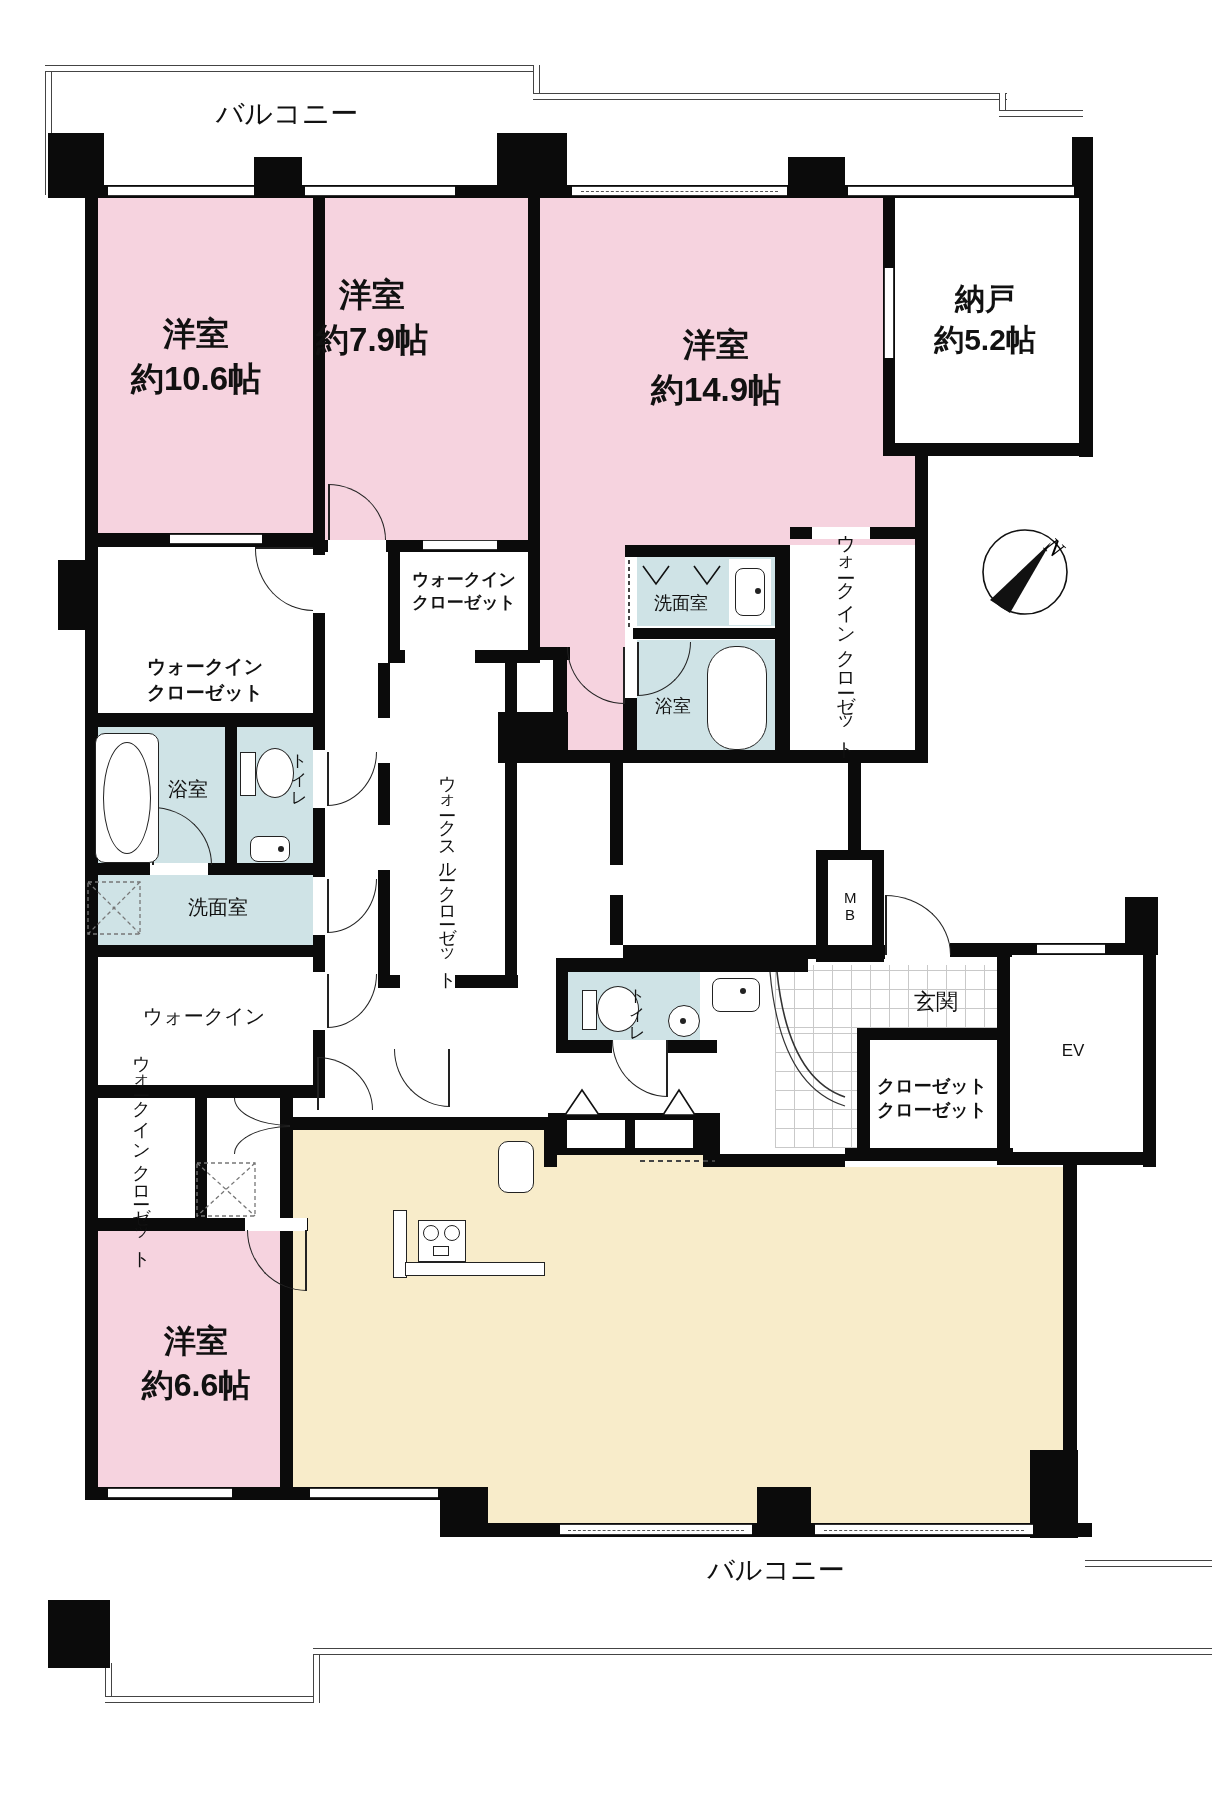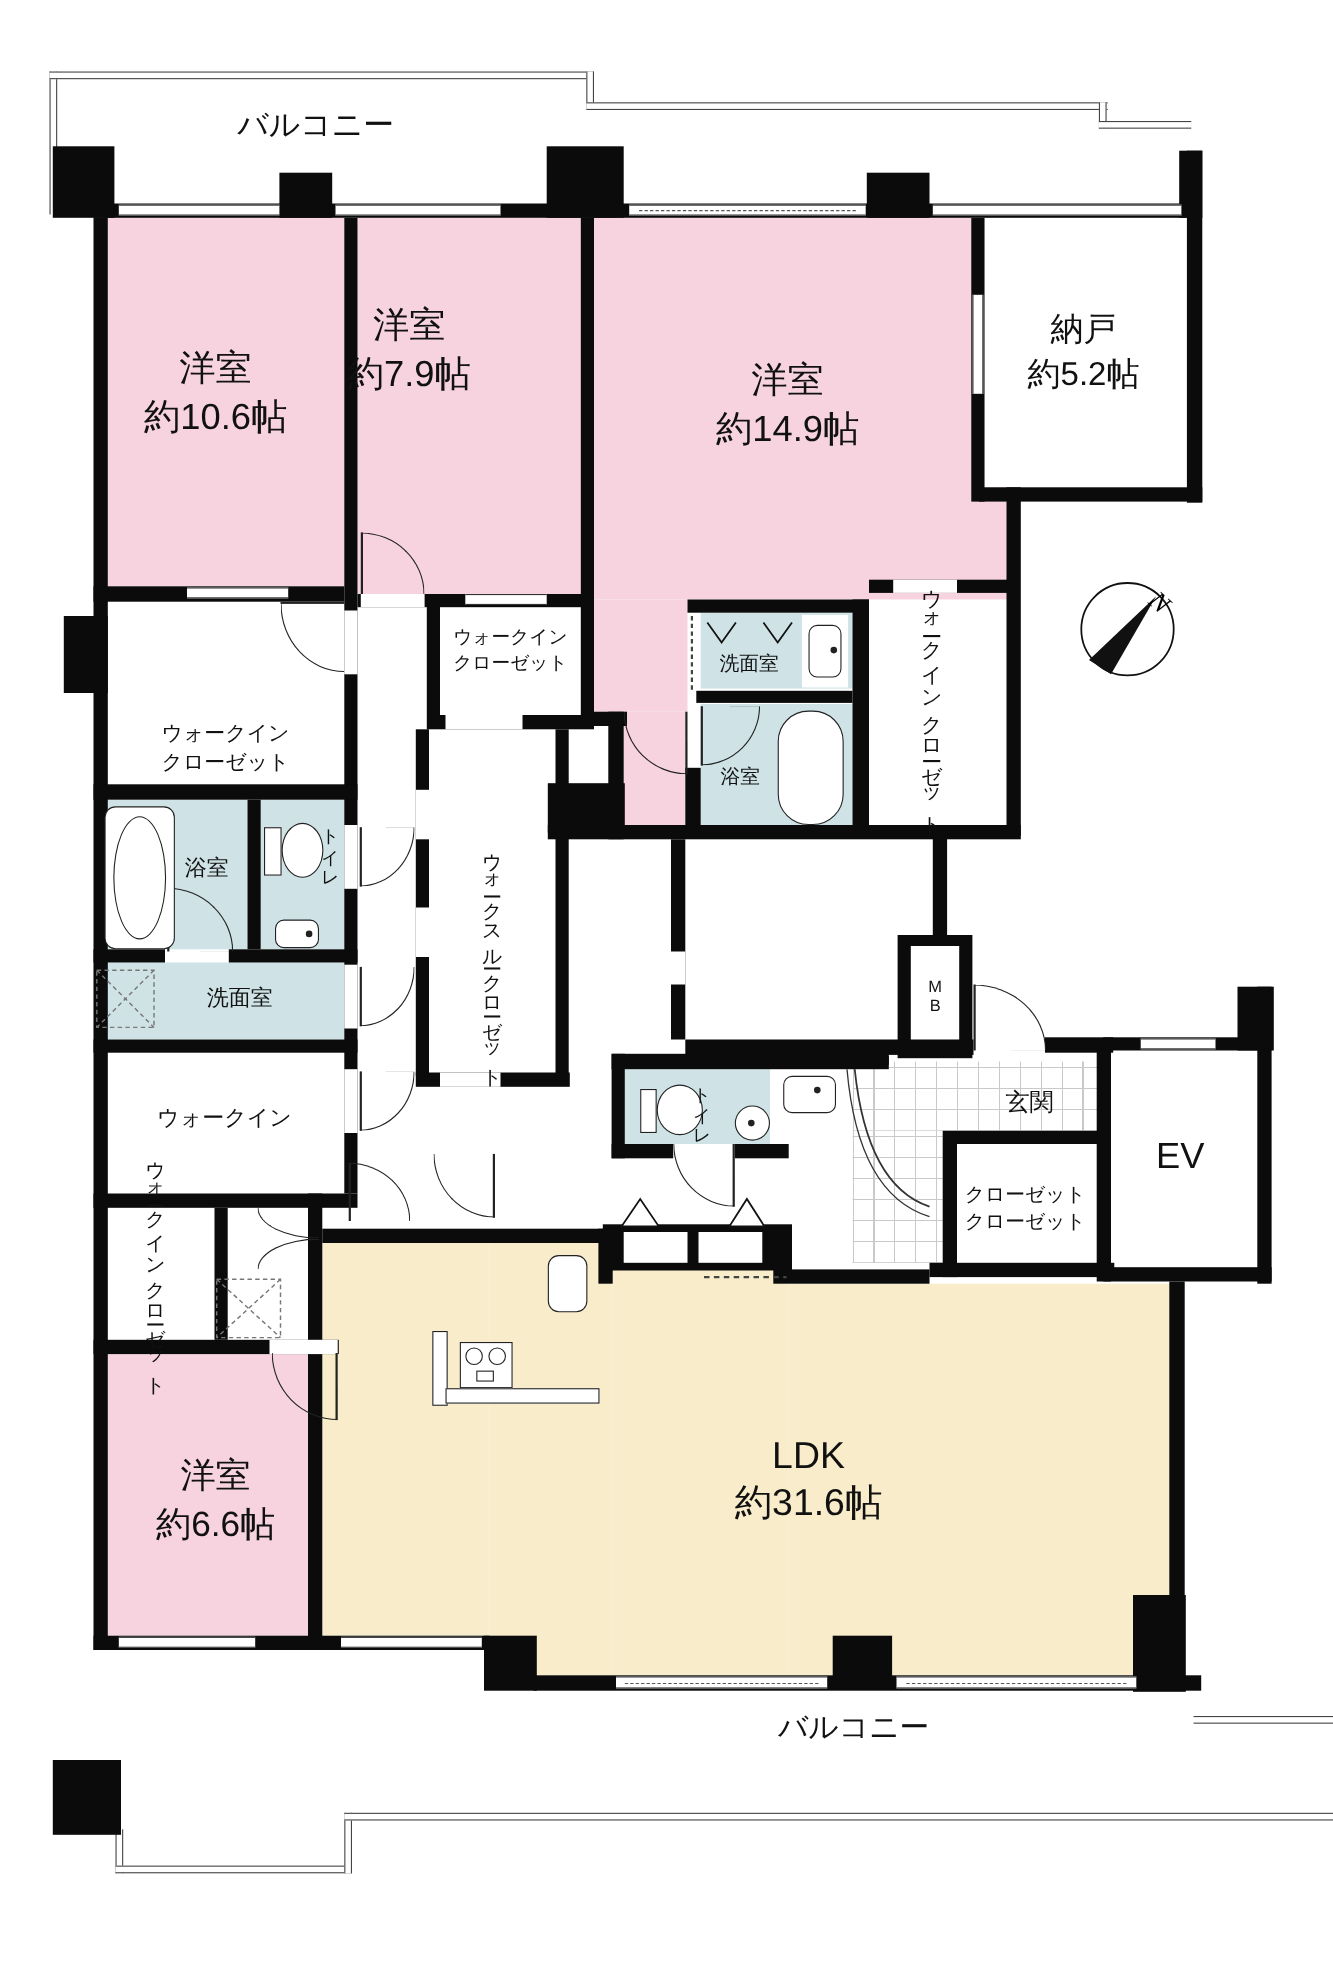--- a/index.html
+++ b/index.html
@@ -6,21 +6,21 @@
   #plan{position:relative;width:1212px;height:1798px;background:#fff;overflow:hidden;
         font-family:"Liberation Sans","DejaVu Sans",sans-serif;color:#111;}
   .wall{position:absolute;background:#0b0b0b;}
   .gap{position:absolute;background:#fff;}
   .room{position:absolute;}
   .pink{background:#f6d3df;}
   .cream{background:#f8ecca;}
   .blue{background:#cfe3e6;}
   .white{background:#ffffff;}
   .lbl{position:absolute;transform:translate(-50%,-50%);text-align:center;white-space:nowrap;color:#111;}
-  .lbl span{display:block;}
+  .lbl span{display:block;font-weight:bold;}
   .vtext{position:absolute;transform:translate(-50%,-50%);writing-mode:vertical-rl;text-orientation:upright;
          letter-spacing:1px;line-height:1.15;white-space:nowrap;}
   .winh{position:absolute;background:#fff;border-top:1.6px solid #333;border-bottom:1.6px solid #333;box-sizing:border-box;}
   .winv{position:absolute;background:#fff;border-left:1.6px solid #333;border-right:1.6px solid #333;box-sizing:border-box;}
   .dashmid{position:absolute;left:4%;right:4%;top:50%;border-top:1.4px dashed #555;}
   .railh{position:absolute;height:7px;border-top:1.6px solid #444;border-bottom:1.6px solid #444;box-sizing:border-box;background:#fff;}
   .railv{position:absolute;width:7px;border-left:1.6px solid #444;border-right:1.6px solid #444;box-sizing:border-box;background:#fff;}
   .arc{position:absolute;border:0 solid #222;box-sizing:border-box;}
   .h-tl{border-radius:0 0 100% 0;border-width:0 1.8px 1.8px 0;}
   .h-tr{border-radius:0 0 0 100%;border-width:0 0 1.8px 1.8px;}
@@ -308,24 +308,20 @@
       <span>約14.9帖</span>
   </div>
   <div class="lbl" style="left:985px;top:320px;font-size:30px;">
     <span>納戸</span>
       <span>約5.2帖</span>
   </div>
   <div class="lbl" style="left:196px;top:1364px;font-size:32px;">
     <span>洋室</span>
       <span>約6.6帖</span>
   </div>
-  <div class="lbl" style="left:735px;top:1347px;font-size:34px;">
-    <span>LDK</span>
-      <span>約31.6帖</span>
-  </div>
 
   <div class="lbl" style="left:205px;top:680px;font-size:19px;">
     <span>ウォークイン</span>
       <span>クローゼット</span>
   </div>
   <div class="lbl" style="left:464px;top:591px;font-size:17px;">
     <span>ウォークイン</span>
       <span>クローゼット</span>
   </div>
   <div class="vtext" style="left:846px;top:637px;font-size:19px;">
@@ -343,16 +339,16 @@
   </div>
 
   <div class="lbl" style="left:218px;top:907px;font-size:20px;">洗面室</div>
   <div class="lbl" style="left:681px;top:603px;font-size:18px;">洗面室</div>
   <div class="lbl" style="left:188px;top:789px;font-size:20px;">浴室</div>
   <div class="lbl" style="left:673px;top:706px;font-size:18px;">浴室</div>
   <div class="vtext" style="left:299px;top:771px;font-size:16px;">トイレ</div>
   <div class="vtext" style="left:637px;top:1006px;font-size:16px;">トイレ</div>
   <div class="lbl" style="left:204px;top:1016px;font-size:20px;">ウォークイン</div>
   <div class="lbl" style="left:936px;top:1002px;font-size:22px;">玄関</div>
-  <div class="lbl" style="left:1073px;top:1051px;font-size:33px;">EV</div>
+  <div class="lbl" style="left:1073px;top:1051px;font-size:17px;">EV</div>
   <div class="vtext" style="left:850px;top:906px;font-size:15px;letter-spacing:0;">MB</div>
 
 </div>
 
 </body></html>

